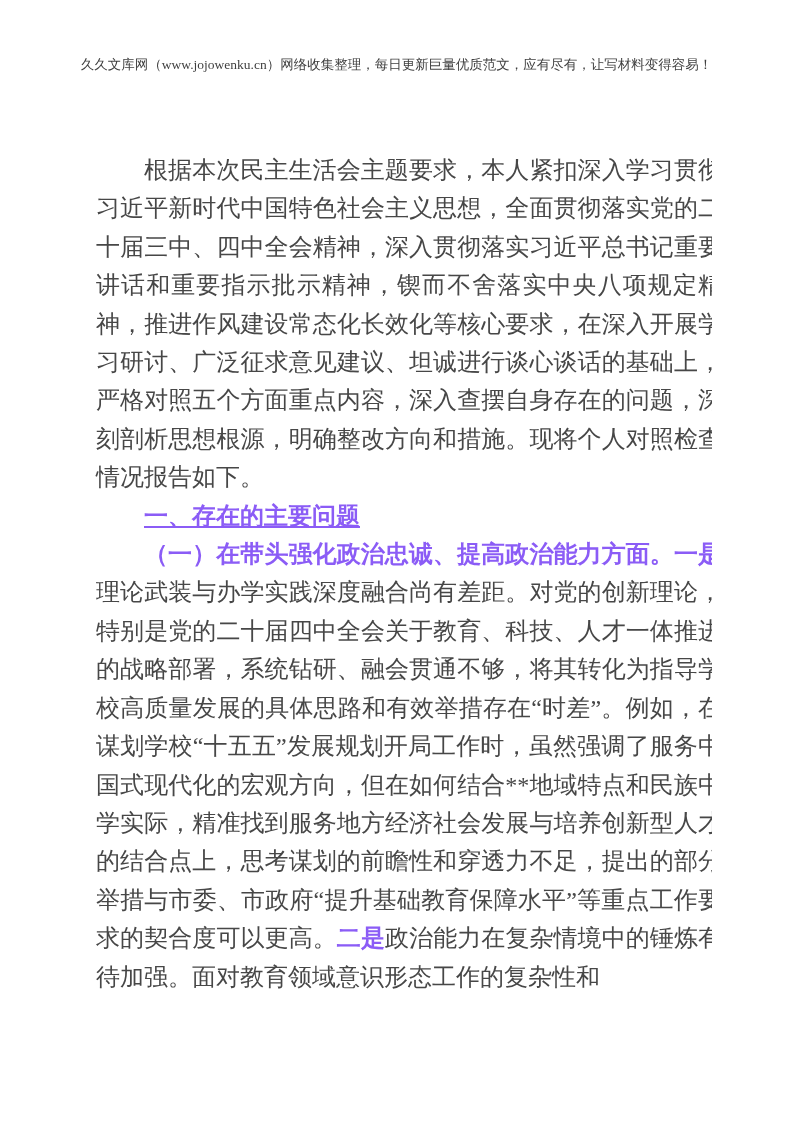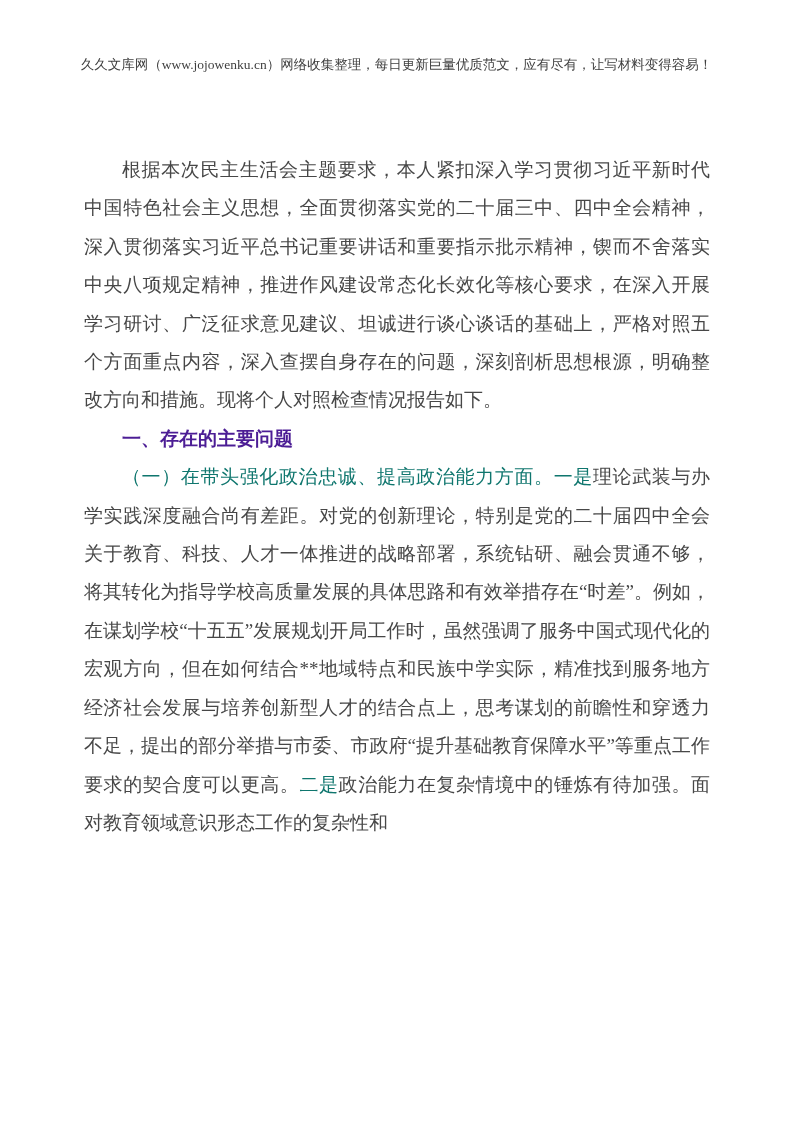--- a/index.html
+++ b/index.html
@@ -21,39 +21,40 @@
     left: 72px;
     width: 649px;
     text-align: center;
     font-size: 13.5px;
     line-height: 23px;
     color: #3f3f3f;
   }
   .page-body {
     position: absolute;
     top: 151px;
-    left: 84px;
+    left: 96px;
     width: 626px;
-    font-size: 19px;
+    font-size: 24px;
     line-height: 38.4px;
     color: #474747;
     text-align: justify;
   }
   .para {
     margin: 0;
     padding: 0;
     text-indent: 2em;
   }
   .para.heading .run {
     font-weight: bold;
-    color: #4c1d95;
+    color: #8b5cf6;
+    text-decoration: underline;
   }
   .run.bold {
-    font-weight: normal;
-    color: #0f766e;
+    font-weight: bold;
+    color: #8b5cf6;
   }
 </style>
 </head>
 <body>
 
 <div class="page">
   <div class="page-header">
     <span>久久文库网（www.jojowenku.cn）网络收集整理，每日更新巨量优质范文，应有尽有，让写材料变得容易！</span>
   </div>
   <div class="page-body">

